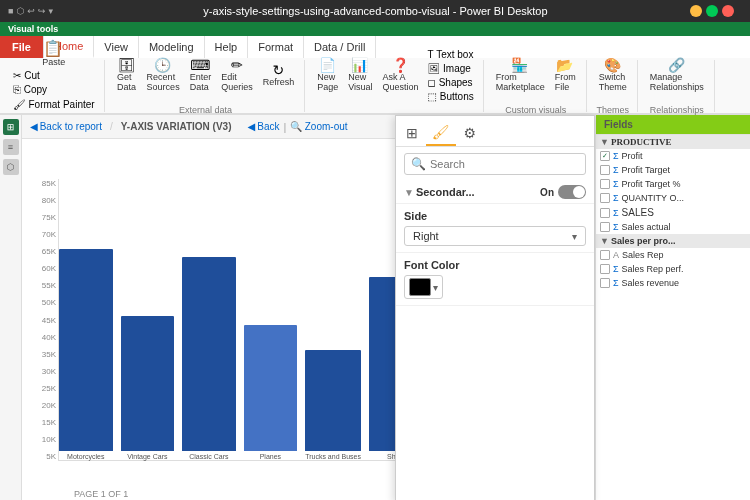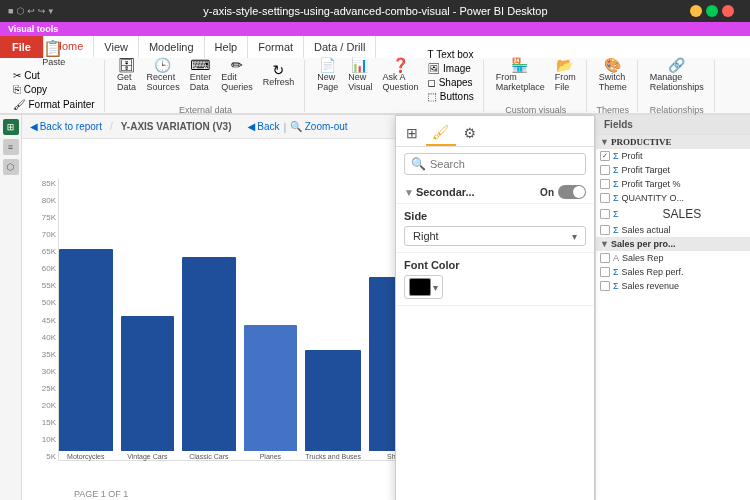--- a/index.html
+++ b/index.html
@@ -109,21 +109,21 @@
     <div style="font-size:9px;color:#aaa;">▾</div>
   </div>
   <div class="title-bar-text">y-axis-style-settings-using-advanced-combo-visual - Power BI Desktop</div>
   <div class="window-icons">
     <div class="tb-btn tb-min"></div>
     <div class="tb-btn tb-max"></div>
     <div class="tb-btn tb-close"></div>
   </div>
 </div>
 
-<div style="background:#d946ef;height:14px;display:flex;align-items:center;padding:0 8px;">
+<div style="background:#15803d;height:14px;display:flex;align-items:center;padding:0 8px;">
   <span style="color:#fff;font-size:9px;font-weight:bold;">Visual tools</span>
 </div>
 
 <div class="ribbon">
   <div class="ribbon-tabs">
     <div class="ribbon-tab file">File</div>
     <div class="ribbon-tab active">Home</div>
     <div class="ribbon-tab">View</div>
     <div class="ribbon-tab">Modeling</div>
     <div class="ribbon-tab">Help</div>
@@ -415,21 +415,21 @@
         <div class="color-dropdown">
           <div class="color-swatch"></div>
           <span class="color-arrow">▾</span>
         </div>
       </div>
     </div>
 
   </div>
 
   <div style="width:155px;background:#fff;border-left:1px solid #ddd;display:flex;flex-direction:column;overflow:hidden;">
-    <div style="font-size:10px;color:#555;font-weight:bold;padding:4px 8px;background:#e5e5e5;border-bottom:1px solid #e0e0e0;">
+    <div style="font-size:10px;color:#555;font-weight:bold;padding:4px 8px;background:#84cc16;border-bottom:1px solid #e0e0e0;">
       <span>Fields</span>
     </div>
     <div style="flex:1;overflow-y:auto;">
 
       <div class="section-header">
         <span class="section-expand">▼</span>
         <span style="font-size:9px;color:#333;font-family:Liberation Serif, serif;">PRODUCTIVE</span>
       </div>
 
       <div class="field-item">
@@ -454,21 +454,21 @@
 
       <div class="field-item">
         <div class="field-checkbox"></div>
         <span class="field-sigma">Σ</span>
         <span style="font-size:9px;color:#333;">QUANTITY O...</span>
       </div>
 
       <div class="field-item">
         <div class="field-checkbox"></div>
         <span class="field-sigma">Σ</span>
-        <span style="font-size:12px;color:#333;margin-left:41px;">SALES</span>
+        <span style="font-size:10px;color:#333;">SALES</span>
       </div>
 
       <div class="field-item">
         <div class="field-checkbox"></div>
         <span class="field-sigma">Σ</span>
         <span style="font-size:9px;color:#333;">Sales actual</span>
       </div>
 
       <div class="section-header">
         <span class="section-expand">▼</span>

